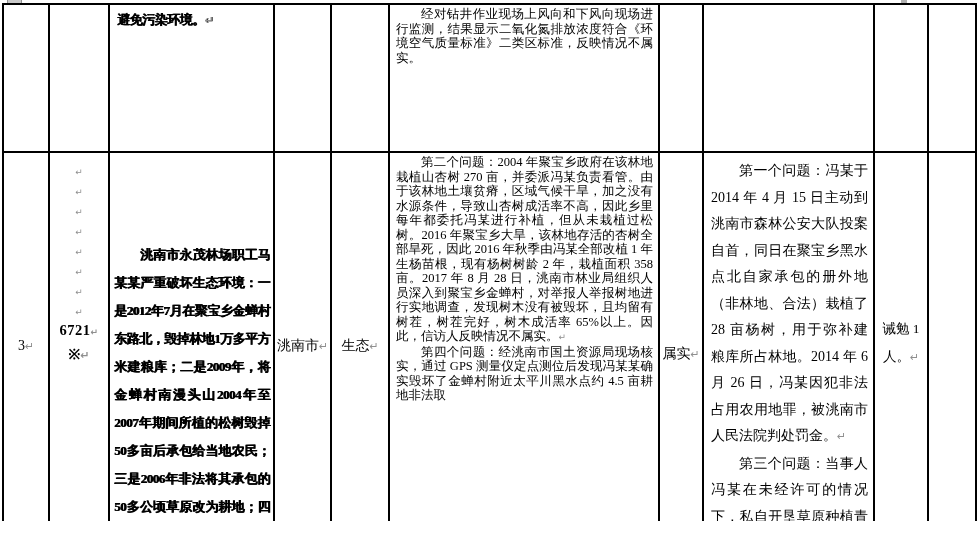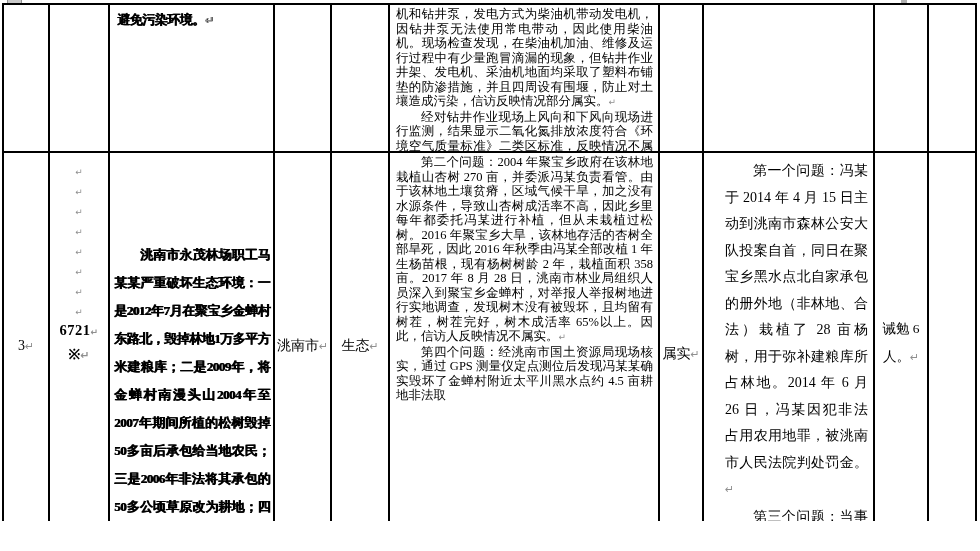--- a/index.html
+++ b/index.html
@@ -19,21 +19,21 @@
   .r1c3{padding:6px 4px 0 7px;font-size:13px;}
   .overstrike{font-weight:bold;text-shadow:0.8px 0 0 #000;letter-spacing:-0.5px;}
   
   .vsmall{padding:2px 5px 0 6px;font-size:12.5px;line-height:14.5px;text-align:justify;}
   .vsmall p.ind{text-indent:2em;}
   
   .complaint{padding:88px 3px 0 4px;font-size:13px;line-height:28px;text-align:justify;}
   .complaint p{text-indent:2em;}
   
   .handling{padding:5px 5px 0 7px;font-size:14px;line-height:26.5px;text-align:justify;}
-  .handling p{text-indent:2em;margin-left:14px;}
+  .handling p{text-indent:2em;}
   
   .cmid{text-align:center;font-size:14px;line-height:22px;}
   .pt-serial{padding-top:182px;}
   .pt-city{padding-top:182px;}
   .pt-cat{padding-top:182px;}
   .pt-valid{padding-top:190px;}
   .acct{padding-top:162px;text-align:center;font-size:13.5px;line-height:28px;}
   
   .casecol{text-align:center;padding-top:7px;}
   .pline{height:20px;line-height:20px;}
@@ -54,21 +54,20 @@
   <div class="tbl">
 
     <div class="cell"></div>
     <div class="cell"></div>
     <div class="cell">
       <div class="r1c3 overstrike"><span>避免污染环境。</span><span class="pmark mid">↵</span></div>
     </div>
     <div class="cell"></div>
     <div class="cell"></div>
     <div class="cell vsmall">
-      <p><span>机和钻井泵，发电方式为柴油机带动发电机，因钻井泵无法使用常电带动，因此使用柴油机。现场检查发现，在柴油机加油、维修及运行过程中有少量跑冒滴漏的现象，但钻井作业井架、发电机、采油机地面均采取了塑料布铺垫的防渗措施，并且四周设有围堰，防止对土壤造成污染，信访反映情况部分属实。</span><span class="pmark">↵</span></p>
       <p class="ind"><span>经对钻井作业现场上风向和下风向现场进行监测，结果显示二氧化氮排放浓度符合《环境空气质量标准》二类区标准，反映情况不属实。</span></p>
     </div>
     <div class="cell"></div>
     <div class="cell"></div>
     <div class="cell"></div>
     <div class="cell"></div>
 
     <div class="cell cmid pt-serial">
       <span>3</span><span class="pmark mid">↵</span>
     </div>
@@ -107,19 +106,19 @@
       <span>属实</span><span class="pmark mid">↵</span>
     </div>
 
     <div class="cell handling">
       <p><span>第一个问题：冯某于 2014 年 4 月 15 日主动到洮南市森林公安大队投案自首，同日在聚宝乡黑水点北自家承包的册外地（非林地、合法）栽植了 28 亩杨树，用于弥补建粮库所占林地。2014 年 6 月 26 日，冯某因犯非法占用农用地罪，被洮南市人民法院判处罚金。</span><span class="pmark mid">↵</span></p>
       <p><span>第三个问题：当事人冯某在未经许可的情况下，私自开垦草原种植青贮饲料玉米的行为，涉嫌非法占用农用地罪。公安机关于 2017 年 9 月 2 日立案调查，待公安机关带领当事人指认破坏草原违法事实后，由当事人对草原进行恢复，并追究刑事责任。</span></p>
 
     </div>
 
     <div class="cell acct">
-      <span>诫勉 6 人。</span><span class="pmark mid">↵</span>
+      <span>诫勉 1 人。</span><span class="pmark mid">↵</span>
     </div>
 
     <div class="cell"></div>
 
   </div>
 </div>
 
 </body></html>

